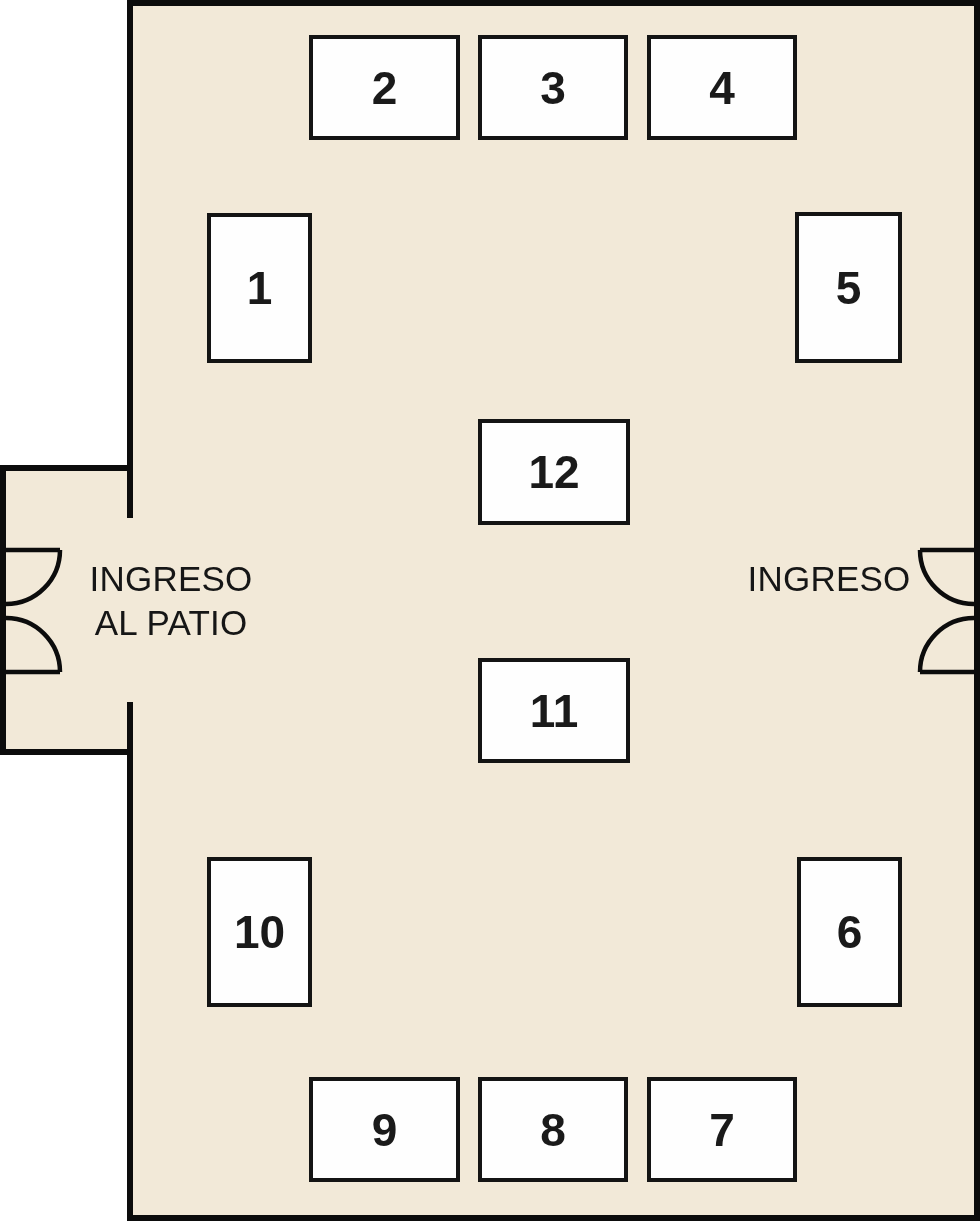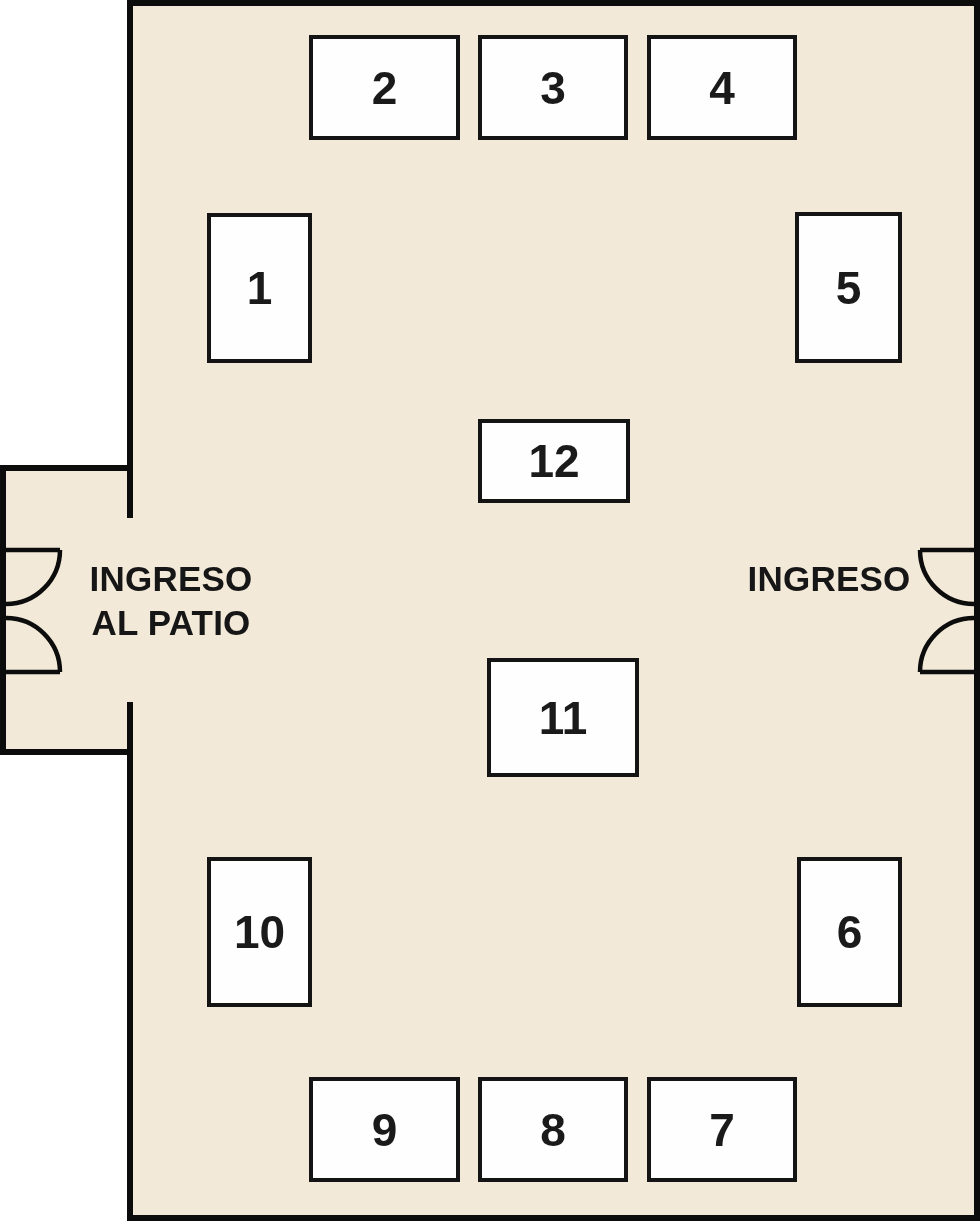--- a/index.html
+++ b/index.html
@@ -53,21 +53,21 @@
     align-items: center;
     justify-content: center;
     font-weight: 700;
     font-size: 46px;
     color: #1a1a1a;
   }
   .entrance-label {
     position: absolute;
     width: 300px;
     text-align: center;
-    font-weight: 700;
+    font-weight: 400;
     font-size: 35px;
     line-height: 44px;
     color: #161616;
     letter-spacing: 0.2px;
     white-space: nowrap;
   }
 </style>
 </head>
 <body>
 
@@ -94,22 +94,22 @@
 
   <div class="booth" style="left:207px; top:213px; width:105px; height:150px;">1</div>
   <div class="booth" style="left:795px; top:212px; width:107px; height:151px;">5</div>
   <div class="booth" style="left:797px; top:857px; width:105px; height:150px;">6</div>
   <div class="booth" style="left:207px; top:857px; width:105px; height:150px;">10</div>
 
   <div class="booth" style="left:309px; top:35px; width:151px; height:105px;">2</div>
   <div class="booth" style="left:478px; top:35px; width:150px; height:105px;">3</div>
   <div class="booth" style="left:647px; top:35px; width:150px; height:105px;">4</div>
 
-  <div class="booth" style="left:478px; top:419px; width:152px; height:84px;">12</div>
-  <div class="booth" style="left:478px; top:658px; width:152px; height:119px;margin-left:9px;">11</div>
+  <div class="booth" style="left:478px; top:419px; width:152px; height:106px;">12</div>
+  <div class="booth" style="left:478px; top:658px; width:152px; height:105px;">11</div>
 
   <div class="booth" style="left:309px; top:1077px; width:151px; height:105px;">9</div>
   <div class="booth" style="left:478px; top:1077px; width:150px; height:105px;">8</div>
   <div class="booth" style="left:647px; top:1077px; width:150px; height:105px;">7</div>
 
   <div class="entrance-label" style="left:21px; top:557px;">
     <div>INGRESO</div>
     <div>AL PATIO</div>
   </div>
   <div class="entrance-label" style="left:679px; top:557px;">

